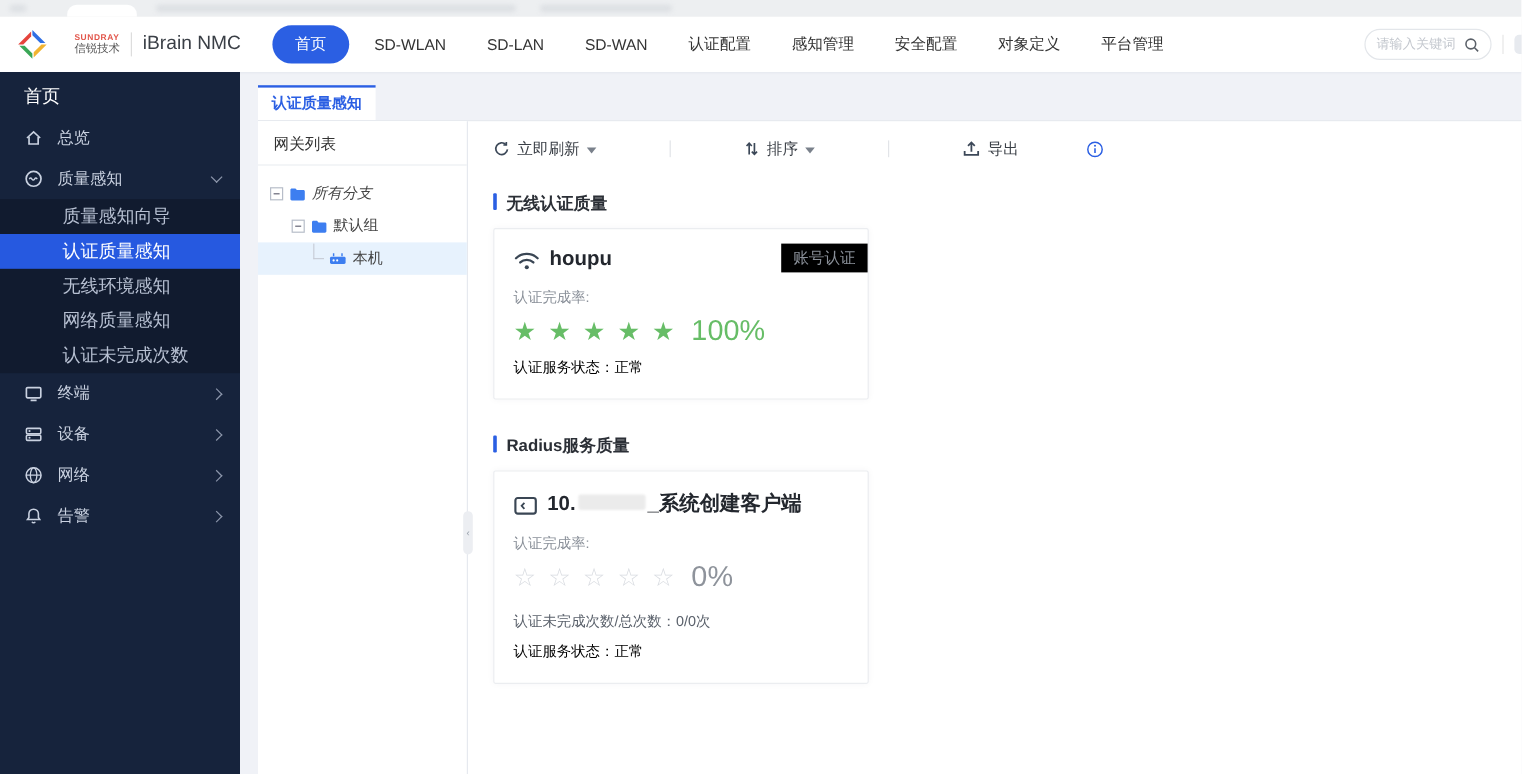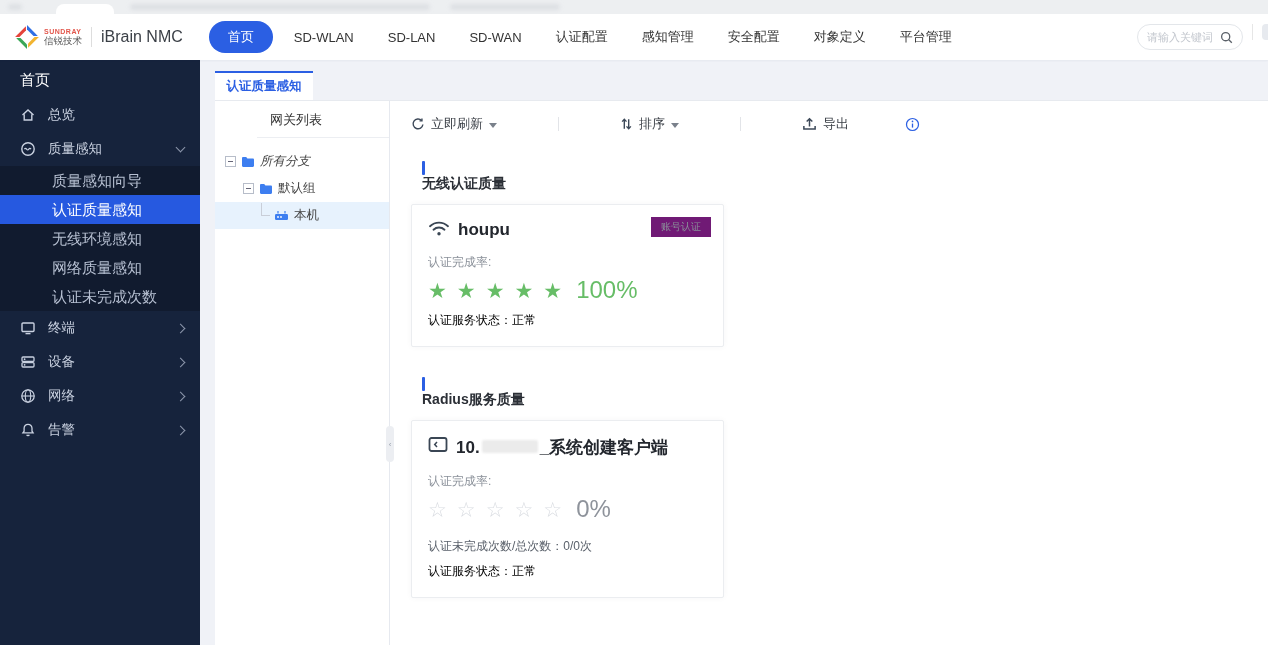--- a/index.html
+++ b/index.html
@@ -15,31 +15,31 @@
   .smudge { position:absolute; top:4px; height:6px; background:#cfd3d8; opacity:.55; filter:blur(2px); border-radius:3px; }
   .smudge.s1 { left:130px; width:300px; }
   .smudge.s2 { left:450px; width:110px; }
   .smudge.s3 { left:8px; width:14px; }
 
   
   .header { position:absolute; top:14px; left:0; right:0; height:46px; background:#fff;
     display:flex; align-items:center; z-index:5; box-shadow:0 1px 2px rgba(20,40,80,.05); }
   .brand { display:flex; align-items:center; margin-left:14px; }
   .brand-mark { width:26px; height:26px; }
-  .brand-text { margin-left:4px; line-height:1.05; }
+  .brand-text { margin-left:22px; line-height:1.05; }
   .brand-text .en { font-size:7px; font-weight:bold; color:#e2554a; letter-spacing:.5px; }
   .brand-text .cn { font-size:9.5px; color:#555; }
   .brand-sep { width:1px; height:20px; background:#ddd; margin:0 9px; }
   .brand-product { font-size:16px; color:#3a3f46; }
 
   .nav { display:flex; align-items:center; margin-left:26px; }
   .nav-item { font-size:13px; color:#333; padding:6px 17px; cursor:pointer; white-space:nowrap; }
   .nav-item.active { background:#2B5FE3; color:#fff; border-radius:16px; padding:7px 19px; margin-right:4px; }
 
-  .header-right { margin-left:auto; display:flex; align-items:flex-start; }
+  .header-right { margin-left:auto; display:flex; align-items:center; }
   .search-pill { width:106px; height:26px; border:1px solid #e3e6ea; border-radius:14px;
     display:flex; align-items:center; padding:0 9px; background:#fff; }
   .search-pill input { border:0; outline:0; width:68px; font-size:11px; color:#333;
     font-family:"Liberation Sans","DejaVu Sans",sans-serif; background:transparent; }
   .search-pill input::placeholder { color:#c3c7ce; }
   .search-pill svg { margin-left:auto; }
   .hdr-divider { width:1px; height:16px; background:#e6e6e6; margin:0 9px; }
   .partial-avatar { width:16px; height:16px; border-radius:4px; background:#e7eaef; margin-right:-10px; }
 
   
@@ -57,21 +57,21 @@
 
   
   .content { position:absolute; left:200px; top:60px; right:0; bottom:0; background:#F0F2F7; }
   .tab { position:absolute; left:15px; top:11px; width:98px; height:29px; background:#fff;
     border-top:2px solid #2B5FE3; color:#2B5FE3; font-size:12.5px; font-weight:bold;
     display:flex; align-items:center; justify-content:center; cursor:pointer; }
   .main-white { position:absolute; left:15px; top:40px; right:0; bottom:0; background:#fff; border-top:1px solid #e7eaef; }
 
   
   .tree-col { position:absolute; left:0; top:0; bottom:0; width:175px; border-right:1px solid #E6E9EF; background:#fff; }
-  .tree-header { height:37px; line-height:37px; padding-left:13px; font-size:13px; color:#333; border-bottom:1px solid #ECEEF2;margin-left:42px; }
+  .tree-header { height:37px; line-height:37px; padding-left:13px; font-size:13px; color:#333; border-bottom:1px solid #ECEEF2; }
   .tree-body { padding-top:10px; }
   .tree-row { height:27px; display:flex; align-items:center; font-size:12.5px; color:#444; cursor:pointer; }
   .tree-row.lv1 { padding-left:10px;font-style:italic; }
   .tree-row.lv2 { padding-left:28px; }
   .tree-row.lv3 { padding-left:46px; }
   .tree-row.selected { background:#E7F2FD; }
   .expand-box { width:11px; height:11px; border:1px solid #b7bdc9; background:#fff; position:relative; margin-right:5px; flex:0 0 auto; }
   .expand-box::after { content:""; position:absolute; left:2px; top:4px; width:5px; height:1px; background:#667; }
   .tree-row svg { margin-right:5px; flex:0 0 auto; }
   .leaf-connector { width:9px; height:13px; border-left:1px solid #c9ced8; border-bottom:1px solid #c9ced8; margin:-12px 4px 0 0; }
@@ -83,31 +83,31 @@
   
   .panel-right { margin-left:175px; }
   .toolbar { height:46px; display:flex; align-items:center; padding-left:21px; font-size:13px; color:#3a3f46;gap:46px; }
   .tool-btn { display:flex; align-items:center; cursor:pointer; }
   .tool-btn svg { margin-right:6px; }
   .caret { width:0; height:0; border-left:4px solid transparent; border-right:4px solid transparent;
     border-top:5px solid #7a818b; margin-left:6px; margin-top:2px; }
   .tool-divider { width:1px; height:14px; background:#e2e4e8; margin:0 15px; }
   .info-icon { margin-left:10px; cursor:pointer; display:flex; }
 
-  .section-title { display:flex; align-items:flex-start; margin:14px 0 0 32px; font-size:14px; font-weight:bold; color:#2b2f36;flex-direction:column; }
+  .section-title { display:flex; align-items:flex-start; margin:14px 0 0 21px; font-size:14px; font-weight:bold; color:#2b2f36; }
   .section-bar { width:3px; height:14px; background:#2B5FE3; border-radius:1px; margin-right:8px; }
 
   .card { width:313px; margin:11px 0 0 21px; border:1px solid #EBEDF0; border-radius:2px;
     position:relative; padding:15px 16px 17px; box-shadow:0 0 6px rgba(31,56,88,.04); cursor:pointer; background:#fff; }
-  .card-head { display:flex; align-items:flex-start; }
+  .card-head { display:flex; align-items:flex-end; }
   .card-head svg { margin-right:8px; flex:0 0 auto; }
   .card-name { font-size:17px; font-weight:bold; color:#23272e; white-space:nowrap; }
   .redacted { display:inline-block; width:56px; height:13px; background:#ebebeb; border-radius:2px;
     filter:blur(1px); margin:0 2px; vertical-align:baseline; }
-  .card-tag { position:absolute; top:12px; right:12px; background:#701a75; color:#8A9099; font-size:10px; padding:3px 10px; }
+  .card-tag { position:absolute; top:12px; right:0; background:#000000; color:#8A9099; font-size:13px; padding:3px 10px; }
   .rate-label { margin-top:14px; font-size:12px; color:#8A9099; }
   .stars-row { margin-top:5px; display:flex; align-items:center; }
   .star { font-size:21px; line-height:1; margin-right:10px; }
   .star.filled { color:#67BD67; }
   .star.empty { color:#D9DCE1; }
   .rate-val { font-size:24px; margin-left:4px; }
   .rate-val.good { color:#67BD67; }
   .rate-val.zero { color:#8E939B; }
   .stat-line { margin-top:15px; font-size:12px; color:#5A616B; }
   .status-line { margin-top:8px; font-size:12px; color:#000000; }

